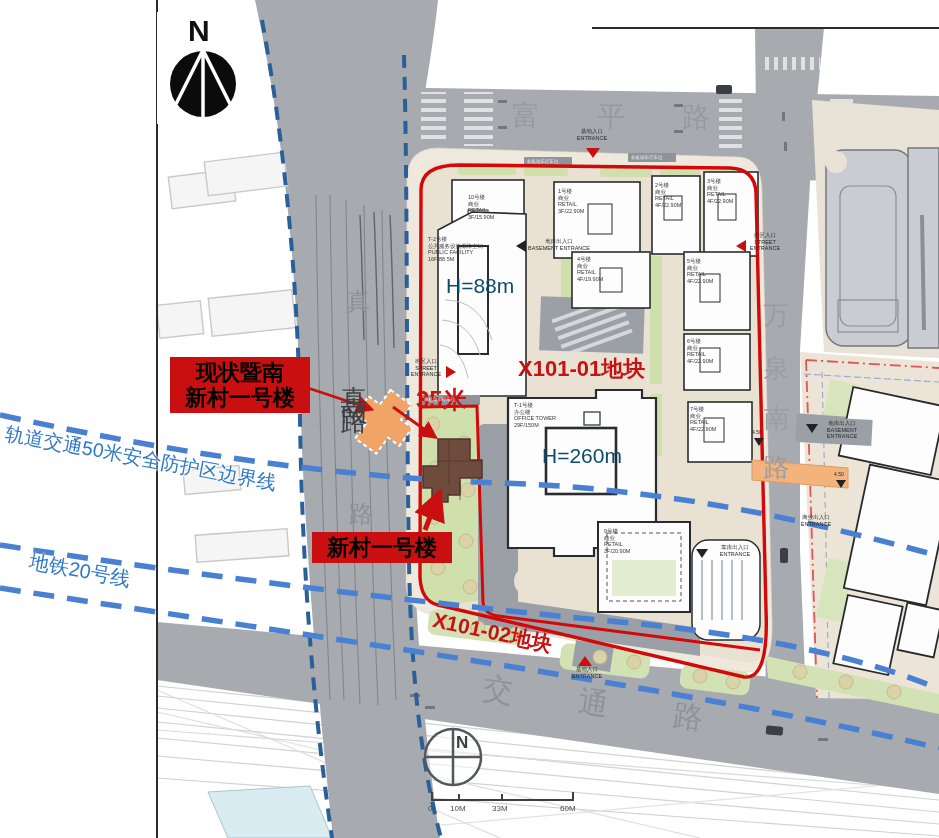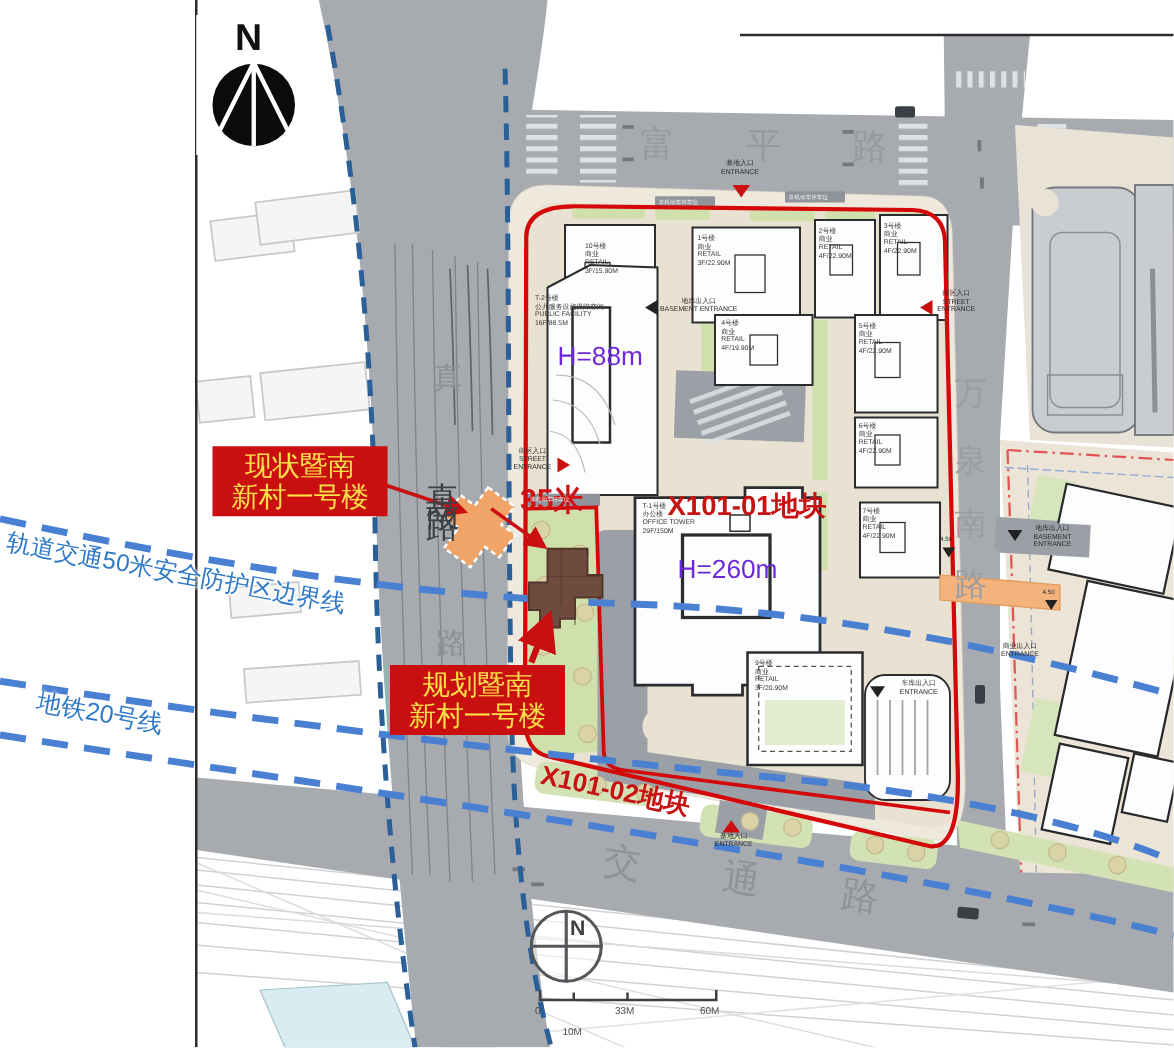--- a/index.html
+++ b/index.html
@@ -10,24 +10,24 @@
   
   .road-name{color:#97999e;font-size:28px;letter-spacing:57px;white-space:nowrap;font-weight:400;}
   .road-name-v{color:#9a9da2;font-size:26px;writing-mode:vertical-rl;white-space:nowrap;font-weight:400;}
   .zhennan{color:#3f4043;font-size:27px;writing-mode:vertical-rl;letter-spacing:11px;font-weight:500;}
   .faint-char{color:#8d9095;font-size:24px;}
   .jiaotong{color:#8f9296;font-size:30px;letter-spacing:66px;white-space:nowrap;
             transform:rotate(8deg);transform-origin:left top;}
   
   .parcel{color:#c61212;font-weight:bold;font-size:22px;white-space:nowrap;}
   .parcel2{transform:rotate(12deg);transform-origin:left top;font-size:21px;}
-  .callout{background:#c90f0f;color:#fde047;font-weight:normal;font-size:22px;line-height:25px;
+  .callout{background:#c90f0f;color:#000000;font-weight:bold;font-size:22px;line-height:25px;
            text-align:center;padding:3px 6px;width:128px;}
   .dist{color:#cf1111;font-weight:bold;font-size:24px;white-space:nowrap;}
-  .hlabel{color:#6d28d9;font-size:21px;font-weight:500;white-space:nowrap;}
+  .hlabel{color:#0c4a6e;font-size:21px;font-weight:500;white-space:nowrap;}
   
   .blue-lbl{color:#2e78c8;font-size:19.5px;white-space:nowrap;transform:rotate(10.5deg);
             transform-origin:left top;text-shadow:0 0 3px #fff,0 0 3px #fff,1px 1px 2px #fff;}
   
   .blabel{color:#3a3a3a;font-size:5.5px;line-height:6.5px;white-space:pre-line;}
   .ent{color:#2b2b2b;font-size:5.5px;line-height:6.5px;text-align:center;}
   .ent span{display:block;}
   .elev{color:#2b2b2b;font-size:5px;line-height:5px;}
   .bar-lbl{color:#f2f2f2;font-size:4.5px;line-height:9px;white-space:nowrap;}
   .scale-lbl{color:#4a4a4a;font-size:8px;line-height:9px;}
@@ -309,32 +309,31 @@
 
 <div class="abs n-top" style="left:188px;top:14px;">N</div>
 
 <div class="abs road-name" style="left:512px;top:98px;transform:rotate(0.5deg);">富平路</div>
 <div class="abs zhennan" style="left:336px;top:364px;">真南路</div>
 <div class="abs faint-char" style="left:346px;top:286px;">真</div>
 <div class="abs faint-char" style="left:349px;top:498px;">路</div>
 <div class="abs jiaotong" style="left:486px;top:668px;">交通路</div>
 <div class="abs road-name-v" style="left:760px;top:284px;letter-spacing:50px;">万泉南路</div>
 
-<div class="abs parcel" style="left:534px;top:354px;margin-top:36px;">X101-01地块</div>
+<div class="abs parcel" style="left:518px;top:354px;">X101-01地块</div>
 <div class="abs parcel parcel2" style="left:436px;top:606px;">X101-02地块</div>
 
 <div class="abs hlabel" style="left:446px;top:274px;">H=88m</div>
 <div class="abs hlabel" style="left:542px;top:444px;">H=260m</div>
 
 <div class="abs callout" style="left:170px;top:357px;">
   <div>现状暨南</div>
   <div>新村一号楼</div>
 </div>
 <div class="abs callout" style="left:312px;top:532px;">
-  <div>规划暨南</div>
   <div>新村一号楼</div>
 </div>
 <div class="abs dist" style="left:416px;top:384px;">35米</div>
 
 <div class="abs blue-lbl" style="left:8px;top:420px;">轨道交通50米安全防护区边界线</div>
 <div class="abs blue-lbl" style="left:32px;top:548px;font-size:20px;">地铁20号线</div>
 
 <div class="abs ent" style="left:568px;top:128px;width:48px;">
   <span>基地入口</span>
       <span>ENTRANCE</span>
@@ -414,19 +413,19 @@
 <div class="abs blabel" style="left:604px;top:528px;">9号楼
 商业
 RETAIL
 3F/20.90M</div>
 
 <div class="abs bar-lbl" style="left:527px;top:157px;">非机动车停车位</div>
 <div class="abs bar-lbl" style="left:631px;top:153px;">非机动车停车位</div>
 <div class="abs bar-lbl" style="left:424px;top:395px;">非机动车停车位</div>
 
 <div class="abs scale-lbl" style="left:428px;top:804px;">0</div>
-<div class="abs scale-lbl" style="left:450px;top:821px;">10M</div>
+<div class="abs scale-lbl" style="left:450px;top:804px;">10M</div>
 <div class="abs scale-lbl" style="left:492px;top:804px;">33M</div>
 <div class="abs scale-lbl" style="left:560px;top:804px;">60M</div>
 
 <div class="abs n-bottom" style="left:456px;top:733px;">N</div>
 
 </div>
 
 </body></html>

